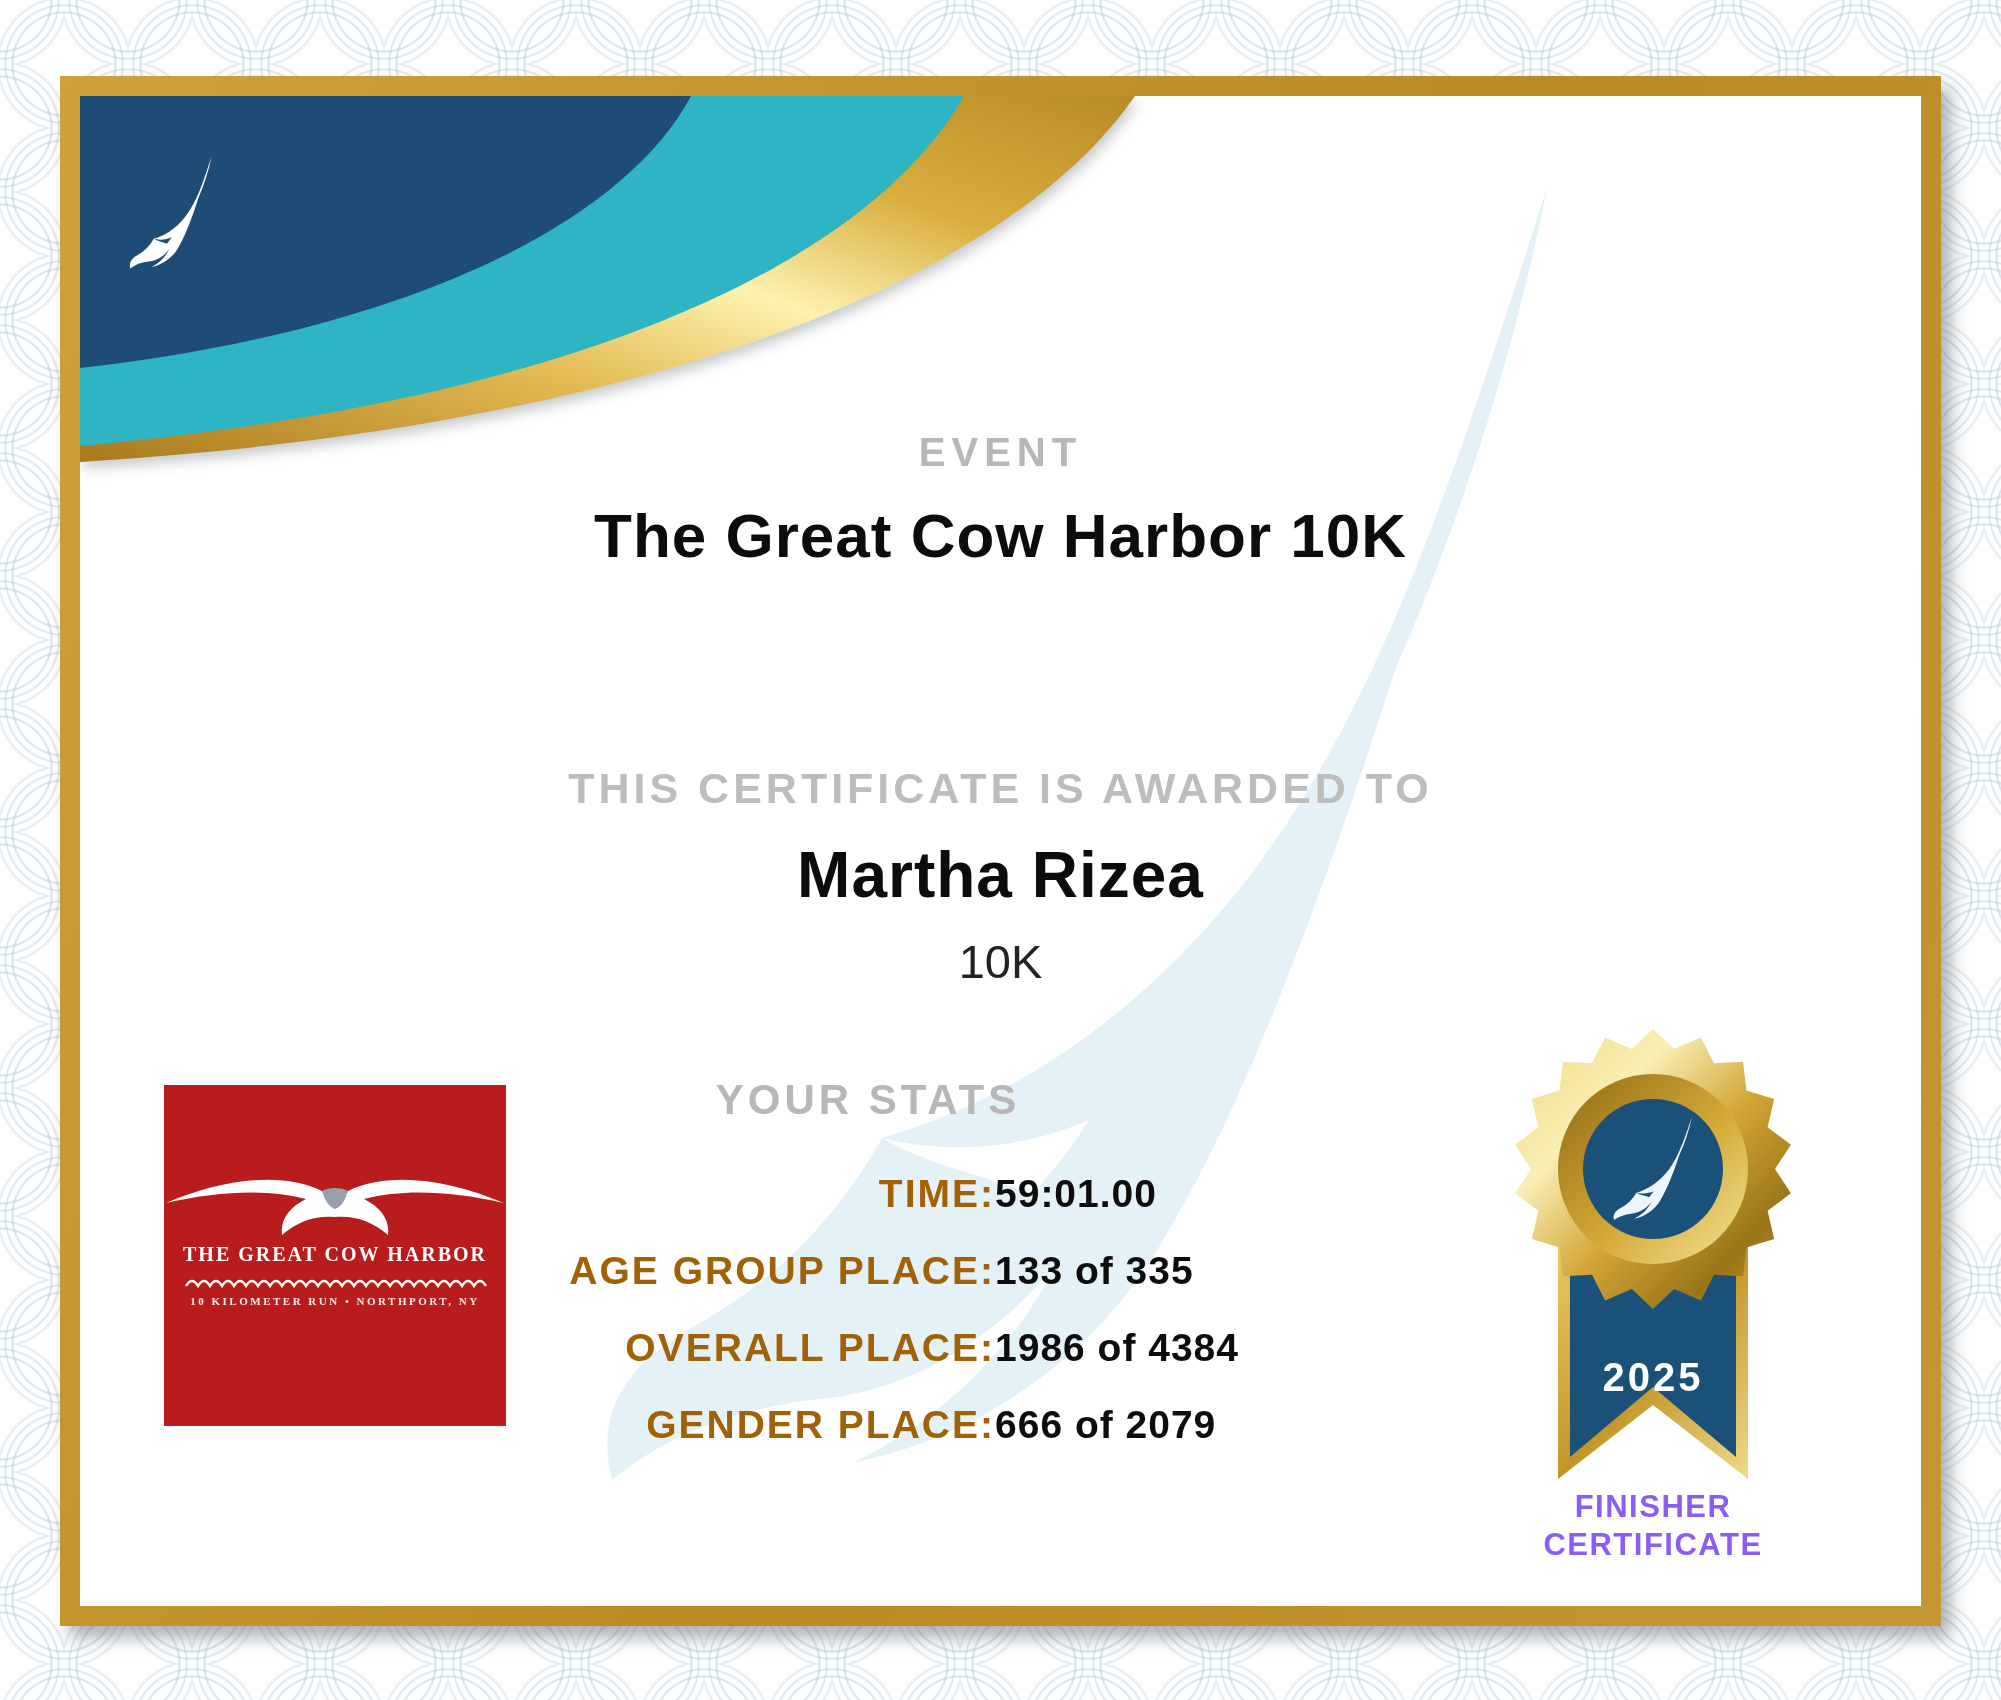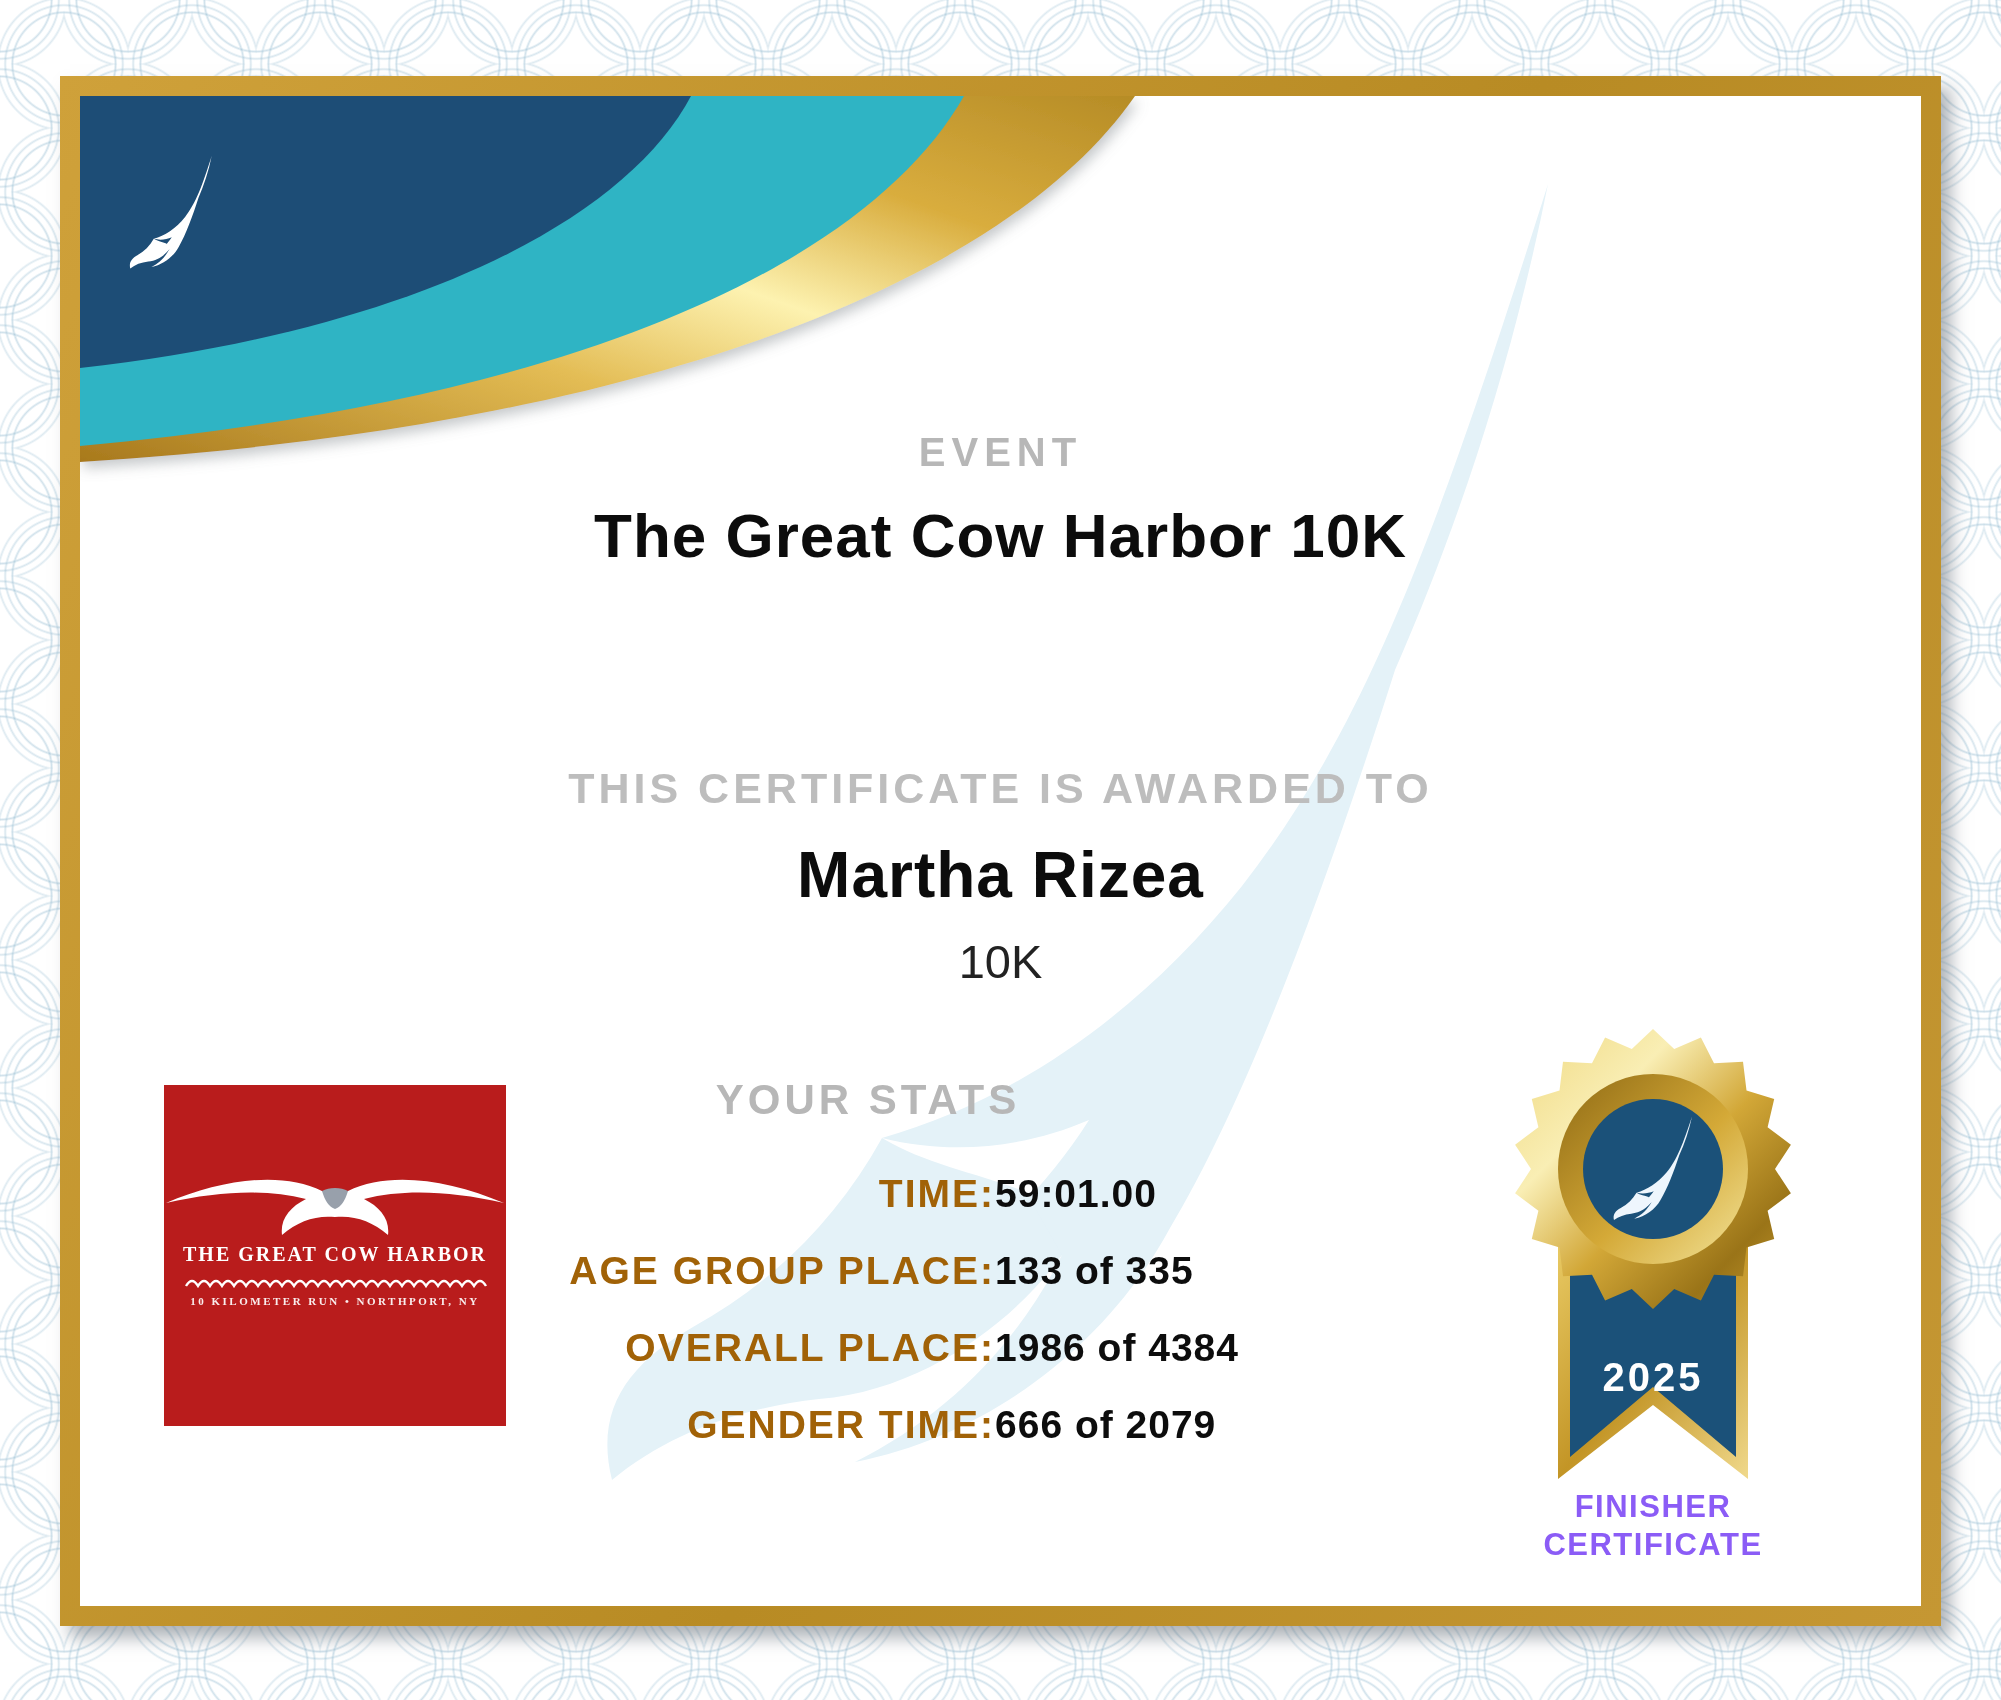--- a/index.html
+++ b/index.html
@@ -114,21 +114,21 @@
     </div>
     <div class="abs stat-row r2">
       <div class="stat-label">AGE GROUP PLACE:</div>
       <div class="stat-value">133 of 335</div>
     </div>
     <div class="abs stat-row r3">
       <div class="stat-label">OVERALL PLACE:</div>
       <div class="stat-value">1986 of 4384</div>
     </div>
     <div class="abs stat-row r4">
-      <div class="stat-label">GENDER TIME:</div>
+      <div class="stat-label">GENDER PLACE:</div>
       <div class="stat-value">666 of 2079</div>
     </div>
 
     <div class="abs ch-logo">
       <svg class="ch-gull" viewBox="0 0 342 110">
         <path fill="#ffffff" d="M2,52 C58,28 118,20 158,40 C165,44 177,44 184,40 C224,20 284,28 340,52 C286,40 240,38 200,48 C216,56 226,68 224,84 C208,70 190,64 171,66 C152,64 134,70 118,84 C116,68 126,56 142,48 C102,38 56,40 2,52 Z"></path>
         <path fill="#98a0ab" d="M158,40 C165,36 177,36 184,40 C181,50 177,56 171,58 C165,56 161,50 158,40 Z"></path>
       </svg>
       <div class="ch-title">THE GREAT COW HARBOR</div>
       <svg class="ch-wave" viewBox="0 0 302 14">

